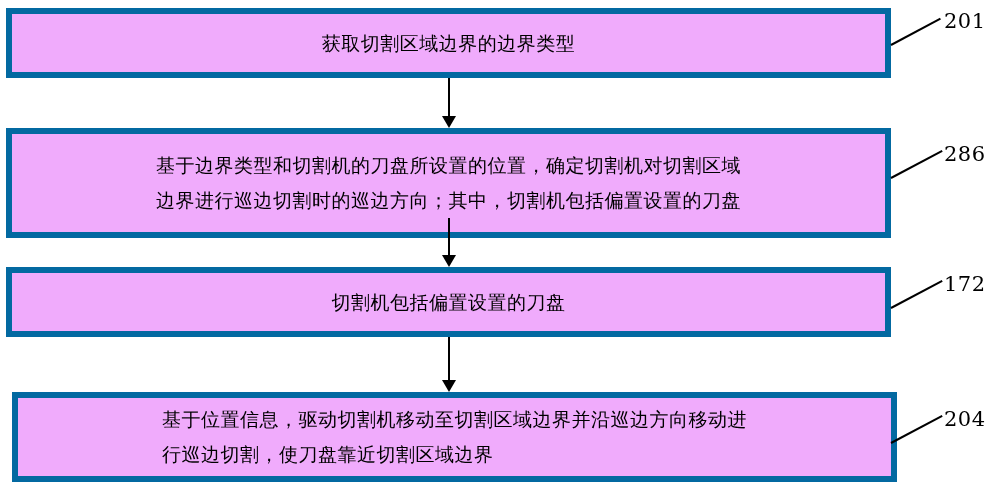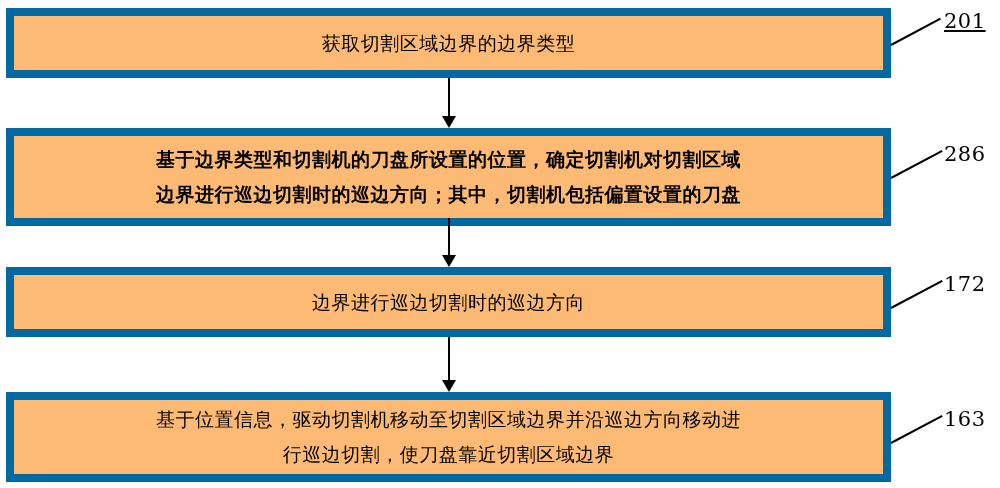--- a/index.html
+++ b/index.html
@@ -13,40 +13,39 @@
   #canvas {
     position: relative;
     width: 1000px;
     height: 488px;
     background: #ffffff;
     overflow: hidden;
   }
   .flow-box {
     position: absolute;
     box-sizing: border-box;
-    border: 8px solid #0369a1;
-    background: #fdba74;
+    border: 6px solid #0369a1;
+    background: #f0abfc;
     display: flex;
     align-items: center;
     justify-content: center;
-    text-align: center;
   }
   .box-text {
     font-family: "DejaVu Sans", "Liberation Sans", sans-serif;
     font-size: 19px;
     line-height: 35px;
     color: #000000;
     letter-spacing: 0.5px;
     white-space: pre-line;
     padding: 0 16px;
   }
   .box-1 { left: 6px;  top: 8px;   width: 885px; height: 70px; }
-  .box-2 { left: 6px;  top: 128px; width: 885px; height: 98px; font-weight: bold; }
+  .box-2 { left: 6px;  top: 128px; width: 885px; height: 110px; }
   .box-3 { left: 6px;  top: 267px; width: 885px; height: 70px; }
-  .box-4 { left: 6px;  top: 392px; width: 885px; height: 90px; }
+  .box-4 { left: 12px;  top: 392px; width: 885px; height: 90px; }
 
   .connector {
     position: absolute;
     left: 441px;
     width: 16px;
   }
   .connector .stem {
     position: absolute;
     left: 7px;
     top: 0;
@@ -83,21 +82,21 @@
     position: absolute;
     height: 2px;
     background: #000000;
     transform-origin: left center;
   }
   .lead-1 { left: 891px; top: 44px;  width: 56px; transform: rotate(-28deg); }
   .lead-2 { left: 891px; top: 177px; width: 58px; transform: rotate(-28deg); }
   .lead-3 { left: 891px; top: 307px; width: 58px; transform: rotate(-28deg); }
   .lead-4 { left: 891px; top: 442px; width: 58px; transform: rotate(-28deg); }
 
-  .label-1 { left: 944px; top: 9px; text-decoration: underline; }
+  .label-1 { left: 944px; top: 9px; }
   .label-2 { left: 944px; top: 142px; }
   .label-3 { left: 944px; top: 272px; }
   .label-4 { left: 944px; top: 407px; }
 </style>
 </head>
 <body>
 
 <div id="canvas">
 
   <div class="flow-box box-1">
@@ -117,30 +116,30 @@
   </div>
   <div class="leader lead-2"></div>
   <div class="ref-label label-2">286</div>
 
   <div class="connector conn-2">
     <div class="stem"></div>
     <div class="head"></div>
   </div>
 
   <div class="flow-box box-3">
-    <span class="box-text">边界进行巡边切割时的巡边方向</span>
+    <span class="box-text">切割机包括偏置设置的刀盘</span>
   </div>
   <div class="leader lead-3"></div>
   <div class="ref-label label-3">172</div>
 
   <div class="connector conn-3">
     <div class="stem"></div>
     <div class="head"></div>
   </div>
 
   <div class="flow-box box-4">
     <span class="box-text">基于位置信息，驱动切割机移动至切割区域边界并沿巡边方向移动进
 行巡边切割，使刀盘靠近切割区域边界</span>
   </div>
   <div class="leader lead-4"></div>
-  <div class="ref-label label-4">163</div>
+  <div class="ref-label label-4">204</div>
 
 </div>
 
 </body></html>

